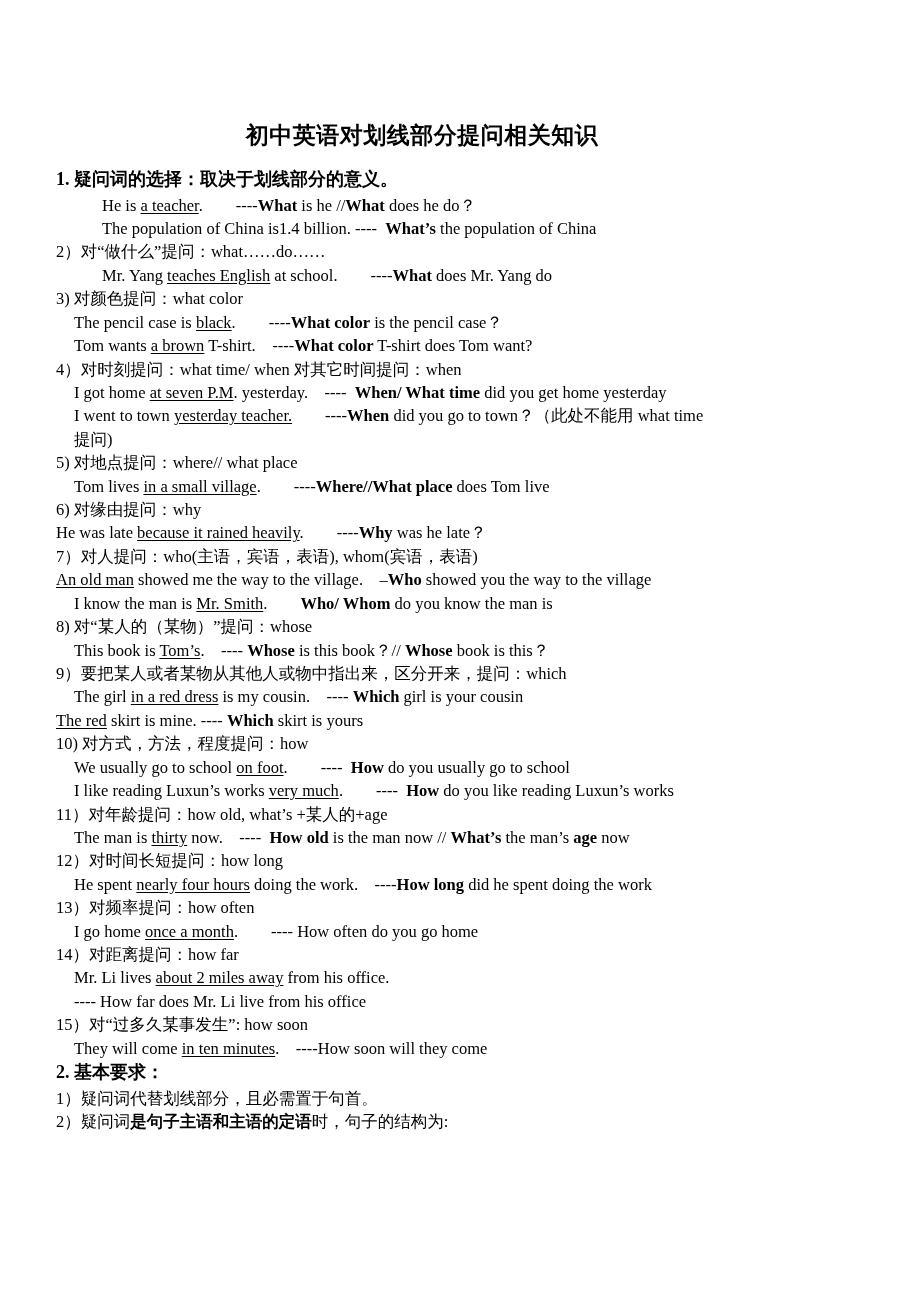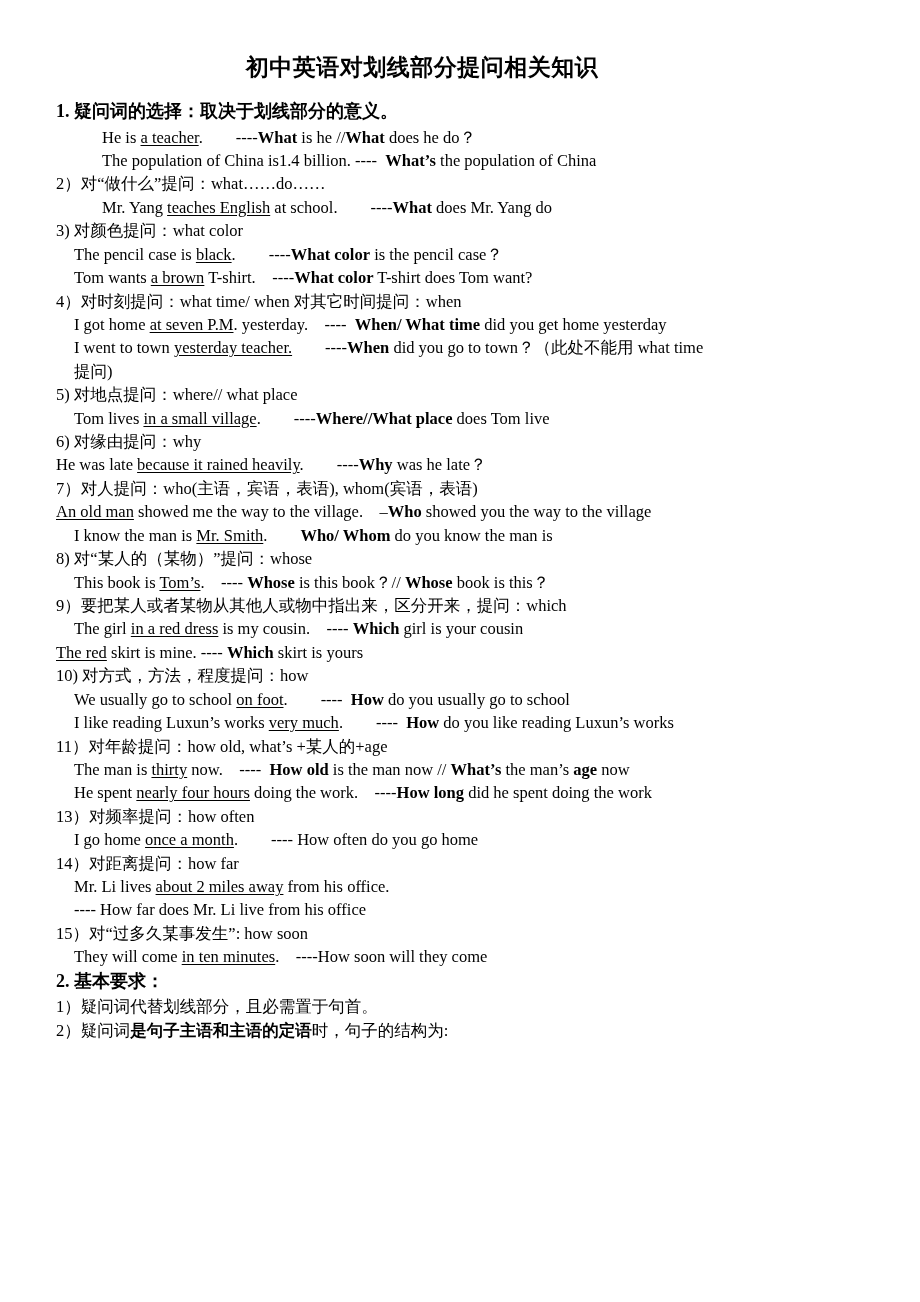--- a/index.html
+++ b/index.html
@@ -9,21 +9,21 @@
   }
   body {
     width: 920px;
     height: 1302px;
     font-family: "Liberation Serif", "DejaVu Serif", serif;
     color: #000000;
     position: relative;
     overflow: hidden;
   }
   .page {
-    padding: 52px 56px 0 56px;
+    padding: 120px 56px 0 56px;
     box-sizing: border-box;
     width: 844px;
   }
   .doc-title {
     text-align: center;
     font-size: 23px;
     font-weight: bold;
     margin: 0 0 16px 0;
     letter-spacing: 0.5px;
   }
@@ -76,20 +76,21 @@
       <p class="line ind0">8) 对“某人的（某物）”提问：whose</p>
       <p class="line ind1">This book is <u>Tom’s</u>.　---- <b>Whose</b> is this book？// <b>Whose</b> book is this？</p>
       <p class="line ind0">9）要把某人或者某物从其他人或物中指出来，区分开来，提问：which</p>
       <p class="line ind1">The girl <u>in a red dress</u> is my cousin.　---- <b>Which</b> girl is your cousin</p>
       <p class="line ind0"><u>The red</u> skirt is mine. ---- <b>Which</b> skirt is yours</p>
       <p class="line ind0">10) 对方式，方法，程度提问：how</p>
       <p class="line ind1">We usually go to school <u>on foot</u>.　　----  <b>How</b> do you usually go to school</p>
       <p class="line ind1">I like reading Luxun’s works <u>very much</u>.　　----  <b>How</b> do you like reading Luxun’s works</p>
       <p class="line ind0">11）对年龄提问：how old, what’s +某人的+age</p>
       <p class="line ind1">The man is <u>thirty</u> now.　----  <b>How old</b> is the man now // <b>What’s</b> the man’s <b>age</b> now</p>
+      <p class="line ind0">12）对时间长短提问：how long</p>
       <p class="line ind1">He spent <u>nearly four hours</u> doing the work.　----<b>How long</b> did he spent doing the work</p>
       <p class="line ind0">13）对频率提问：how often</p>
       <p class="line ind1">I go home <u>once a month</u>.　　---- How often do you go home</p>
       <p class="line ind0">14）对距离提问：how far</p>
       <p class="line ind1">Mr. Li lives <u>about 2 miles away</u> from his office.</p>
       <p class="line ind1">---- How far does Mr. Li live from his office</p>
       <p class="line ind0">15）对“过多久某事发生”: how soon</p>
       <p class="line ind1">They will come <u>in ten minutes</u>.　----How soon will they come</p>
     </div>
   </div>

